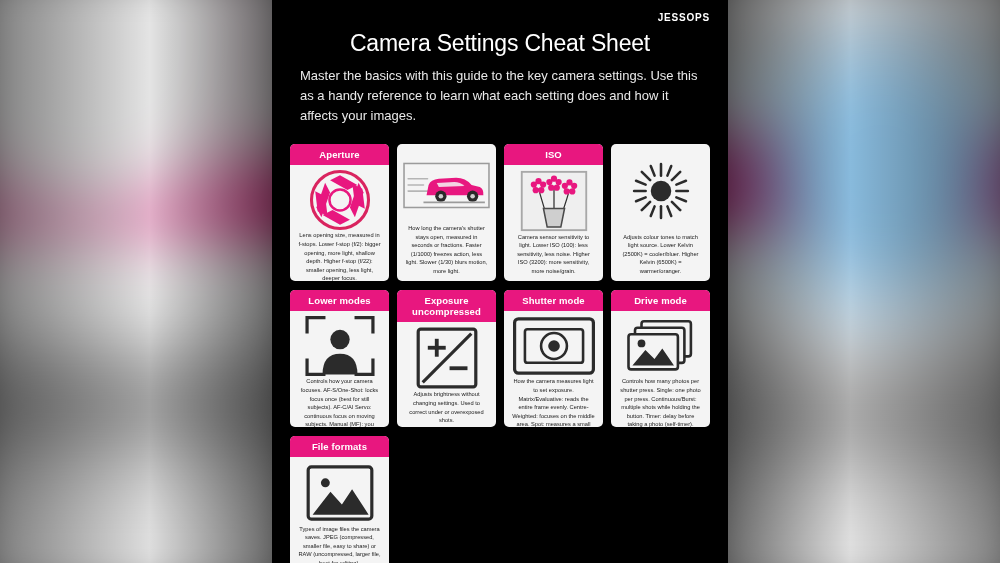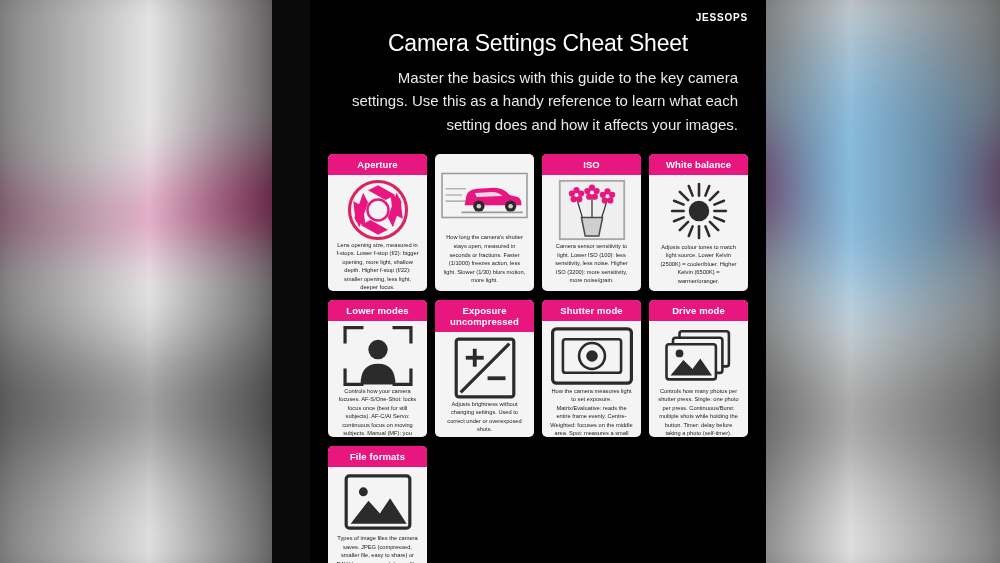--- a/index.html
+++ b/index.html
@@ -56,44 +56,43 @@
     background: linear-gradient(to left, rgba(0,0,0,0.45), rgba(0,0,0,0.05) 55%, rgba(0,0,0,0.55));
   }
 
   
   #poster {
     position: absolute;
     left: 272px; top: 0;
     width: 456px; height: 563px;
     background: #000;
     padding: 0 10px;
-    margin-left: 38px;
   }
   .brand {
     position: absolute; right: 18px; top: 12px;
     color: #ffffff;
     font-size: 10px;
     font-weight: bold;
     letter-spacing: 0.8px;
   }
 
   .poster-title {
     margin-top: 30px;
     text-align: center;
     color: #ffffff;
     font-size: 23px;
     font-weight: normal;
     letter-spacing: -0.2px;
   }
   .poster-sub {
     margin: 9px auto 0;
     width: 400px;
-    text-align: right;
+    text-align: left;
     color: #e9e9e9;
-    font-size: 15px;
+    font-size: 13px;
     line-height: 1.55;
   }
 
   .grid {
     margin-top: 18px;
     display: grid;
     grid-template-columns: repeat(4, 1fr);
     gap: 9px 8px;
     padding: 0 8px;
   }
@@ -246,21 +245,20 @@
               <circle cx="55" cy="22" r="2.4" fill="#f4f4f4"></circle>
               <circle cx="80" cy="28" r="2.4" fill="#f4f4f4"></circle>
               <path d="M38 62 L72 62 L66 92 L44 92 Z" fill="#cfcfcf" stroke="#4a4a4a" stroke-width="2.5"></path>
             </svg>
           </div>
           <div class="card-text">Camera sensor sensitivity to light. Lower ISO (100): less sensitivity, less noise. Higher ISO (3200): more sensitivity, more noise/grain.</div>
         </div>
       </div>
 
       <div class="card">
-        <div class="card-head">White balance</div>
         <div class="card-body">
           <div class="icon-wrap">
             <svg width="64" height="64" viewBox="0 0 100 100">
               <circle cx="50" cy="50" r="16" fill="#2b2b2b"></circle>
               <g stroke="#2b2b2b" stroke-width="4" stroke-linecap="round">
                 <line x1="50" y1="8" x2="50" y2="26"></line>
                 <line x1="50" y1="74" x2="50" y2="92"></line>
                 <line x1="8" y1="50" x2="26" y2="50"></line>
                 <line x1="74" y1="50" x2="92" y2="50"></line>
                 <line x1="20" y1="20" x2="33" y2="33"></line>

